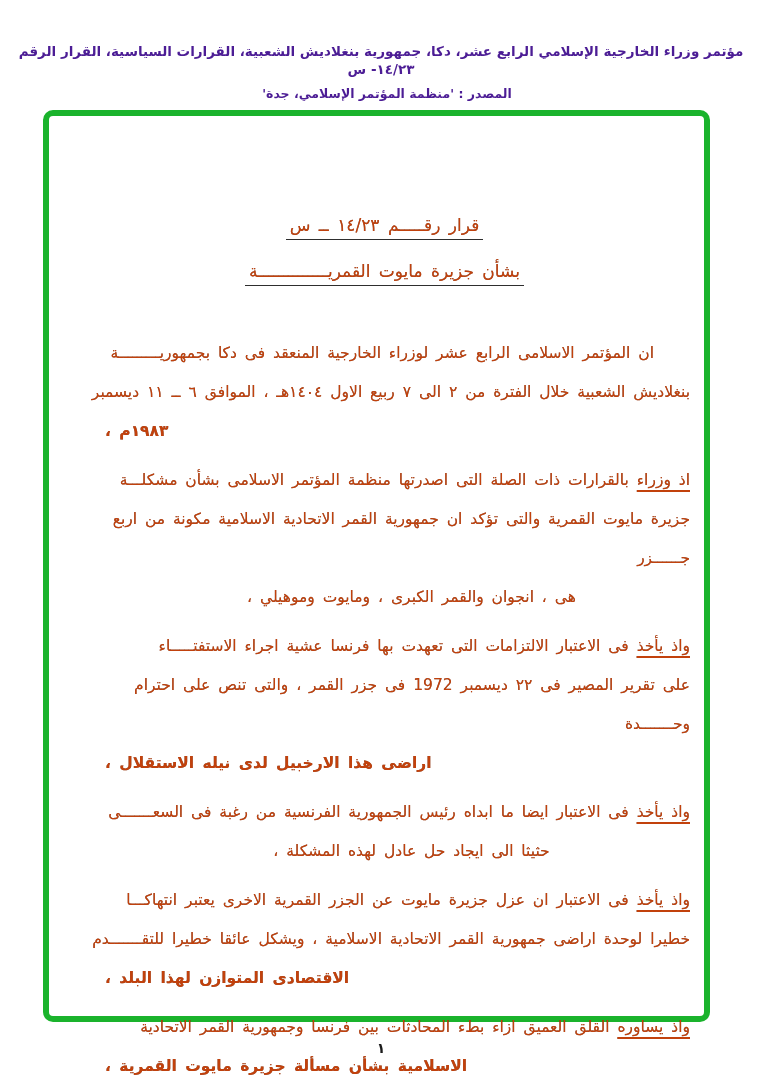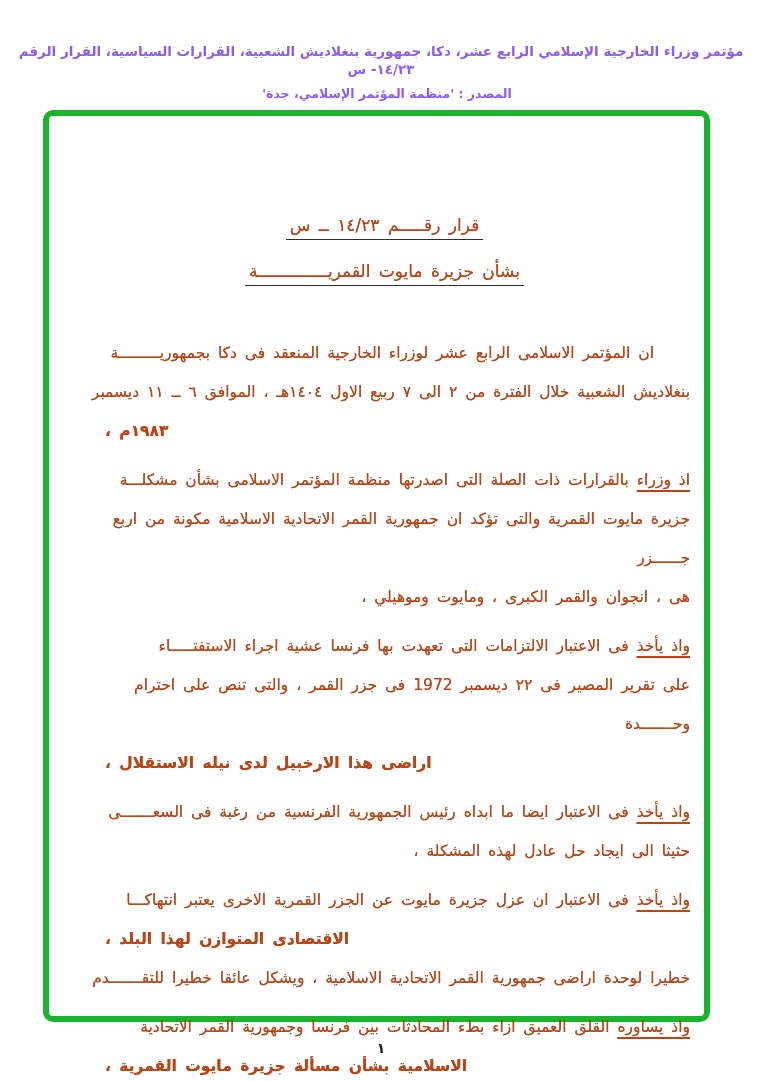--- a/index.html
+++ b/index.html
@@ -3,21 +3,21 @@
 <meta charset="utf-8">
 <style>
   html,body{margin:0;padding:0;}
   body{
     width:762px;height:1081px;position:relative;background:#ffffff;
     font-family:"DejaVu Sans",sans-serif;overflow:hidden;
   }
   
   .report-header{
     position:absolute;top:42px;left:0;right:0;text-align:center;direction:rtl;
-    color:#8b5cf6;font-weight:bold;
+    color:#4c1d95;font-weight:bold;
   }
   .report-header .h-line1{font-size:13.5px;line-height:18px;margin-bottom:8px;letter-spacing:0;}
   .report-header .h-line2{font-size:12.5px;line-height:16px;margin-left:12px;}
   
   .doc-frame{
     position:absolute;left:43px;top:110px;width:667px;height:912px;
     box-sizing:border-box;border:6px solid #1ab32c;border-radius:10px;
     background:#ffffff;
   }
   
@@ -27,21 +27,21 @@
     text-shadow:0 0 0.5px rgba(20,20,20,.55);
     margin-top:18px;
   }
   .title-block{text-align:center;margin-bottom:40px;}
   .title-line{line-height:46px;font-size:17px;}
   .title-line>span{border-bottom:1.7px solid #2e2e2e;padding:0 4px 4px 4px;}
   .para{margin-bottom:10px;}
   .ln{line-height:39px;}
   .ln.first-indent{padding-right:36px;}
   .ln.cont{text-align:left;padding-left:26px;font-weight:bold;}
-  .ln.cont2{text-align:right;padding-left:54px;}
+  .ln.cont2{text-align:center;padding-left:54px;}
   .u{text-decoration:underline;text-underline-offset:5px;text-decoration-thickness:1.5px;}
   
   .page-num{
     position:absolute;top:1040px;left:0;right:0;text-align:center;
     font-size:14px;color:#1c1c1c;font-weight:bold;
   }
 </style>
 </head>
 <body>
 
@@ -80,22 +80,22 @@
       <div class="ln cont">اراضى هذا الارخبيل لدى نيله الاستقلال ،</div>
     </div>
 
     <div class="para">
       <div class="ln"><span class="u">واذ يأخذ</span><span> فى الاعتبار ايضا ما ابداه رئيس الجمهورية الفرنسية من رغبة فى السعـــــــى</span></div>
       <div class="ln cont2">حثيثا الى ايجاد حل عادل لهذه المشكلة ،</div>
     </div>
 
     <div class="para">
       <div class="ln"><span class="u">واذ يأخذ</span><span> فى الاعتبار ان عزل جزيرة مايوت عن الجزر القمرية الاخرى يعتبر انتهاكـــا</span></div>
+      <div class="ln">خطيرا لوحدة اراضى جمهورية القمر الاتحادية الاسلامية ، ويشكل عائقا خطيرا للتقـــــــدم</div>
       <div class="ln cont">الاقتصادى المتوازن لهذا البلد ،</div>
-      <div class="ln">خطيرا لوحدة اراضى جمهورية القمر الاتحادية الاسلامية ، ويشكل عائقا خطيرا للتقـــــــدم</div>
     </div>
 
     <div class="para">
       <div class="ln"><span class="u">واذ يساوره</span><span> القلق العميق ازاء بطء المحادثات بين فرنسا وجمهورية القمر الاتحادية</span></div>
       <div class="ln cont">الاسلامية بشأن مسألة جزيرة مايوت القمرية ،</div>
     </div>
 
   </div>
 </div>
 

